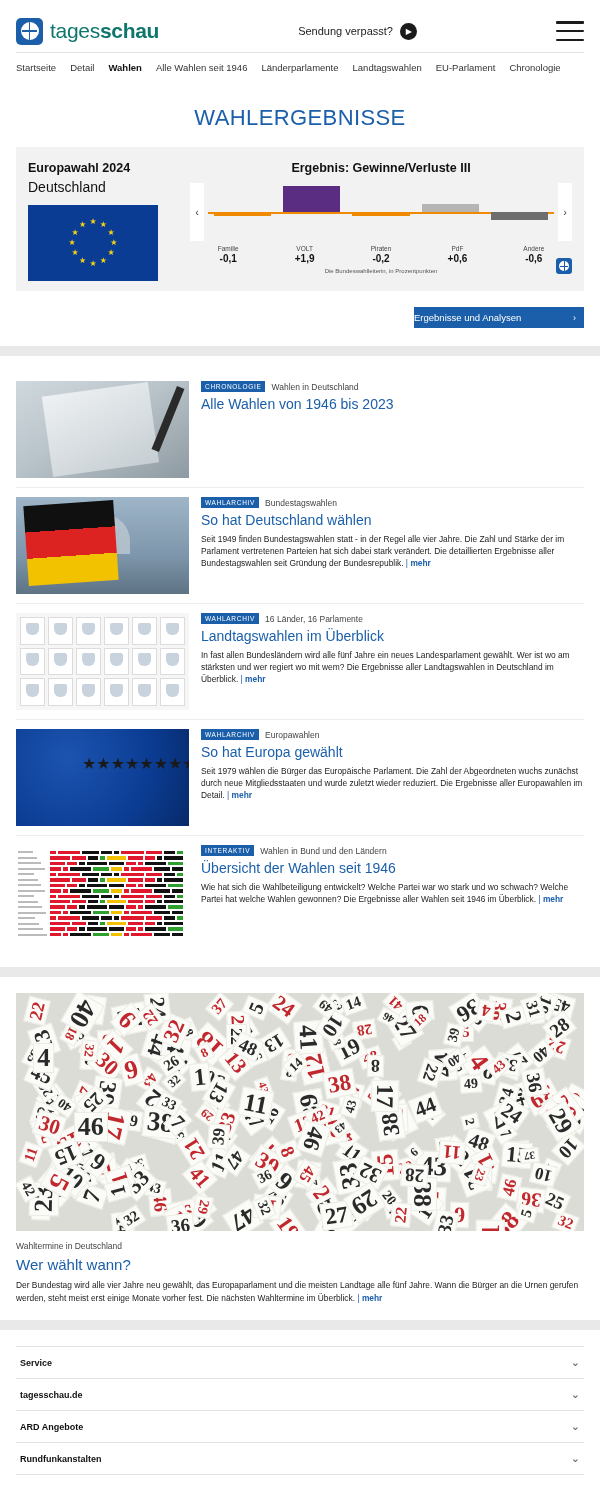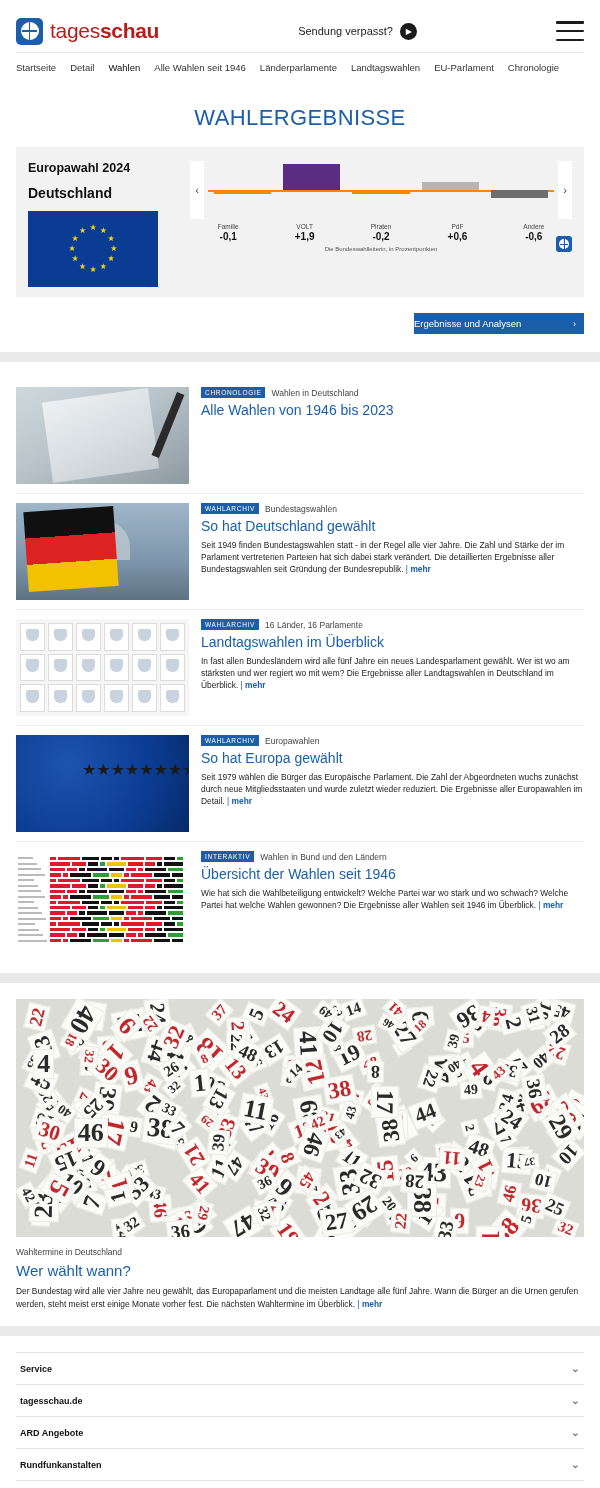--- a/index.html
+++ b/index.html
@@ -52,21 +52,21 @@
   .logo-badge .globe:after {
     content: "";
     position: absolute;
     left: 1.5px; right: 1.5px; top: 50%;
     height: 1.5px; margin-top: -0.7px;
     background: #1b5faa;
   }
   .logo-text {
     font-size: 21px;
     letter-spacing: -0.3px;
-    color: #b91c1c;
+    color: #0f766e;
   }
   .logo-text b { font-weight: 700; }
   .logo-text span { font-weight: 400; }
 
   .header-center {
     flex: 1;
     display: flex;
     justify-content: center;
     align-items: center;
     gap: 7px;
@@ -93,21 +93,21 @@
     border-top: 1px solid #e2e2e2;
     display: flex;
     gap: 14px;
     padding: 9px 0 9px 0;
     font-size: 9.5px;
     color: #333;
     flex-wrap: nowrap;
     overflow: hidden;
   }
   .navbar .nav-item { white-space: nowrap; }
-  .navbar .nav-item.active { font-weight: 400; color: #111; }
+  .navbar .nav-item.active { font-weight: 700; color: #111; }
 
   
   .ressort-block {
     background: #fff;
     text-align: center;
     padding: 18px 0 16px 0;
   }
   .ressort-kicker {
     font-size: 8.5px;
     letter-spacing: 2.6px;
@@ -124,21 +124,21 @@
   
   .result-wrap { background: #fff; padding: 0 16px 16px 16px; }
   .result-box {
     background: #f2f2f2;
     display: flex;
     padding: 14px 12px 10px 12px;
     gap: 12px;
   }
   .result-left { width: 150px; flex: 0 0 150px; }
   .result-left .r-title { font-size: 12.5px; font-weight: 700; color: #111; }
-  .result-left .r-sub { font-size: 14px; font-weight: 700; color: #111; margin-top: 10px; }
+  .result-left .r-sub { font-size: 14px; font-weight: 400; color: #111; margin-top: 4px; }
   .flag {
     margin-top: 10px;
     width: 130px; height: 76px;
     background: #0b3c93;
     position: relative;
   }
   .flag .stars {
     position: absolute; left: 50%; top: 50%;
     width: 52px; height: 52px;
     margin: -26px 0 0 -26px;
@@ -391,20 +391,21 @@
               <span class="star" style="left: 50%; top: 90%;">★</span>
               <span class="star" style="left: 30%; top: 84.641%;">★</span>
               <span class="star" style="left: 15.359%; top: 70%;">★</span>
               <span class="star" style="left: 10%; top: 50%;">★</span>
               <span class="star" style="left: 15.359%; top: 30%;">★</span>
               <span class="star" style="left: 30%; top: 15.359%;">★</span>
             </div>
         </div>
       </div>
       <div class="result-right">
+        <div class="rr-title">Ergebnis: Gewinne/Verluste III</div>
         <div class="chart-row">
           <div class="chart-arrow">‹</div>
           <div class="chart-area">
             <div class="chart-baseline"></div>
             <div class="chart-bars" id="chart-bars">
                 <div class="bar-slot">
                   <div class="bar" style="background: rgb(240, 138, 0); top: 50%; height: 4px;"></div>
                 </div>
                 <div class="bar-slot">
                   <div class="bar" style="background: rgb(91, 45, 130); bottom: 50%; height: 26px;"></div>
@@ -477,21 +478,21 @@
       <div class="t-thumb art-de">
         <div class="bld"></div>
           <div class="dome"></div>
           <div class="flagstripes"></div>
       </div>
       <div class="t-body">
         <div class="t-kicker-row">
           <span class="t-badge">WAHLARCHIV</span>
           <span class="t-kicker">Bundestagswahlen</span>
         </div>
-        <div class="t-title">So hat Deutschland gewählt</div>
+        <div class="t-title">So hat Deutschland wählen</div>
         <div class="t-text"><span>Seit 1949 finden Bundestagswahlen statt - in der Regel alle vier Jahre. Die Zahl und Stärke der im Parlament vertretenen Parteien hat sich dabei stark verändert. Die detaillierten Ergebnisse aller Bundestagswahlen seit Gründung der Bundesrepublik.</span>
           <span class="t-more"><span class="pipe">|</span> <span>mehr</span></span>
         </div>
       </div>
     </div>
 
     <div class="teaser">
       <div class="t-thumb art-grid">
         <div class="g" id="coa-grid">
             <i></i>

